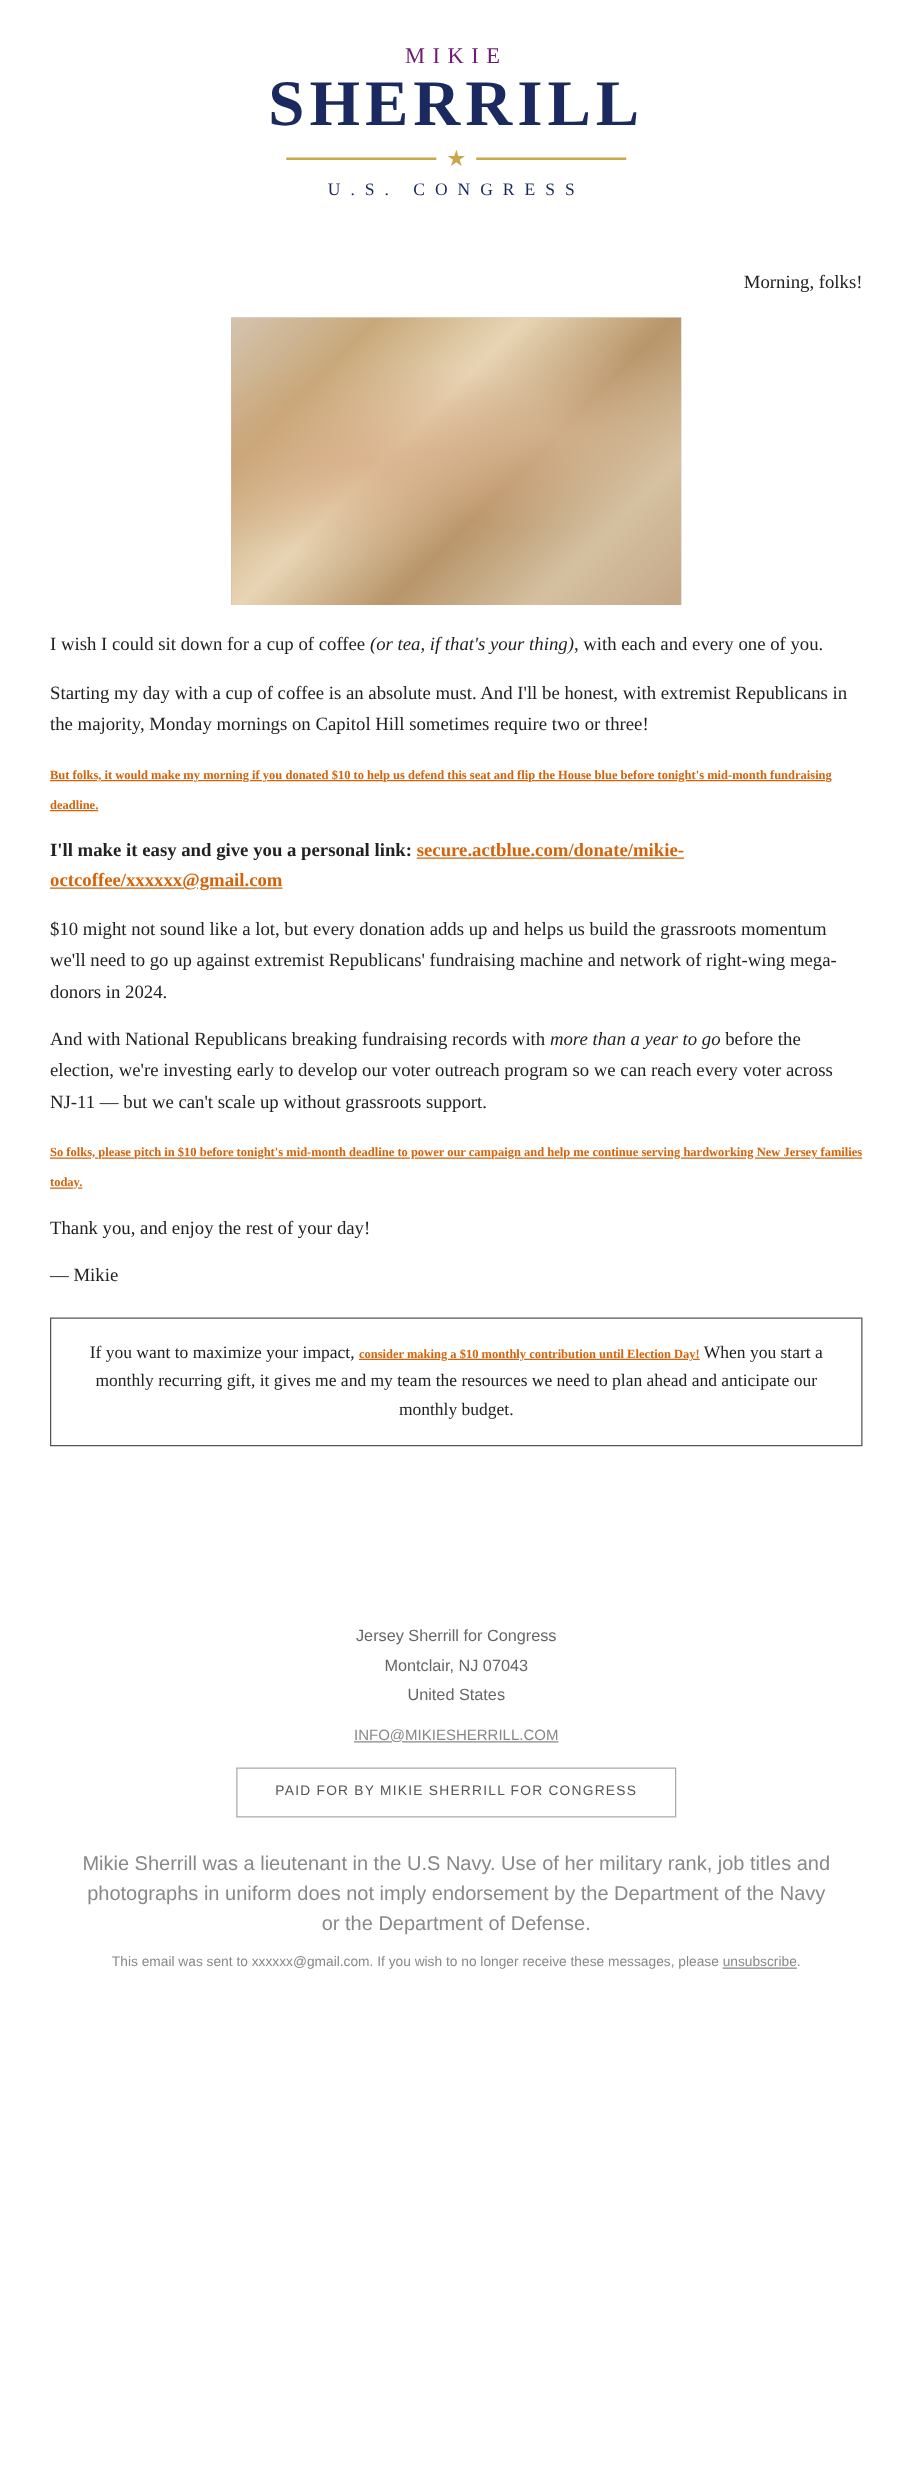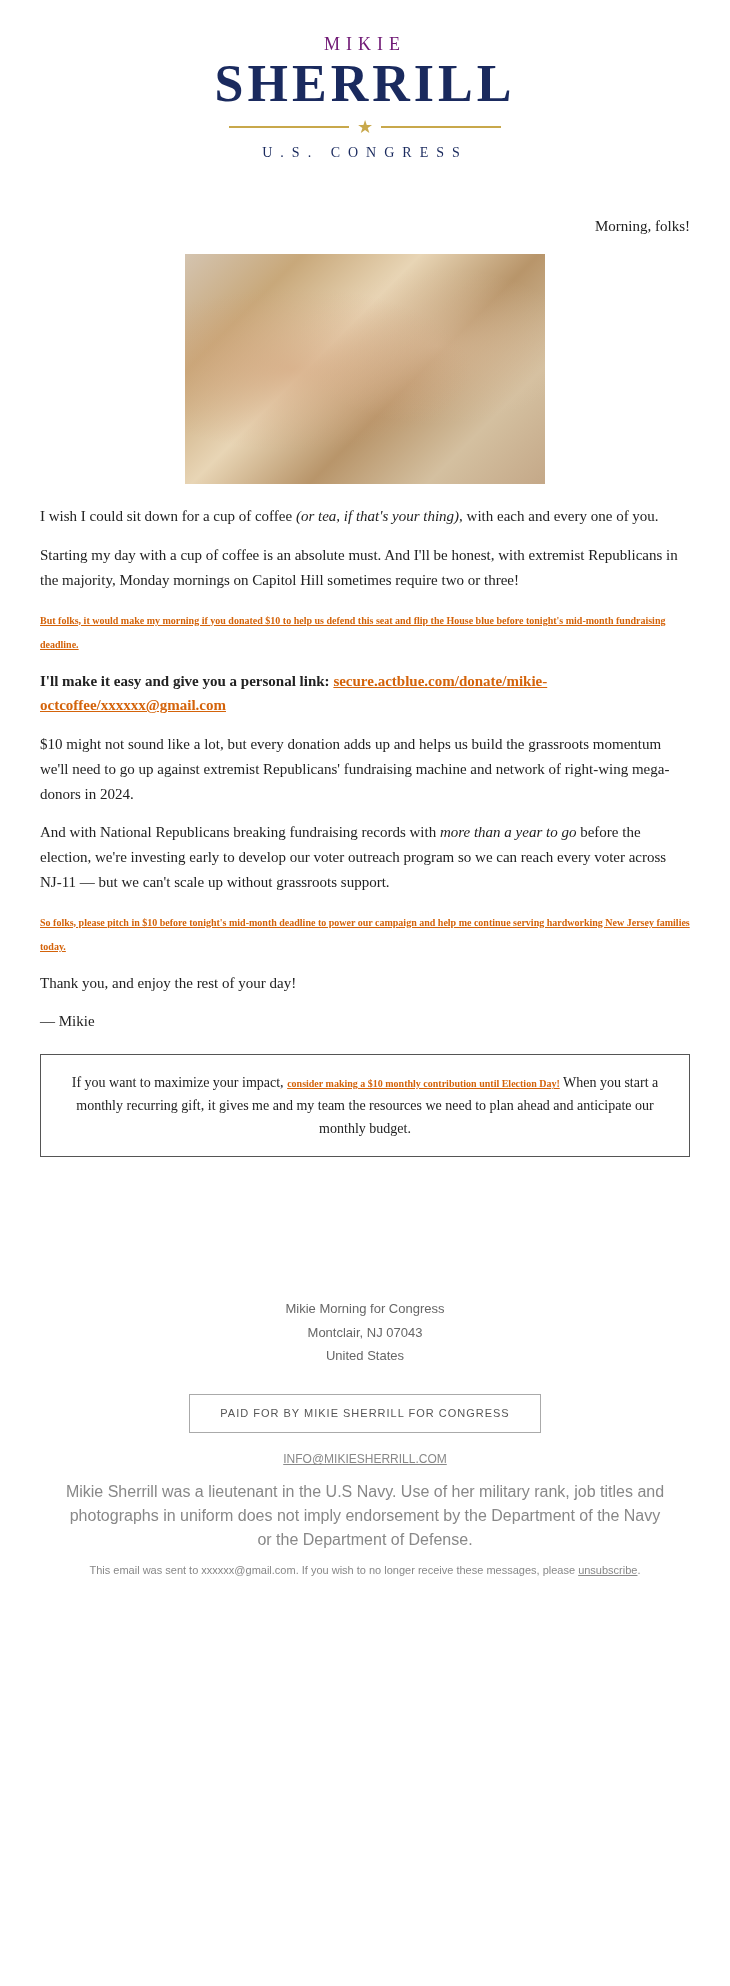--- a/index.html
+++ b/index.html
@@ -242,31 +242,31 @@
     <div class="callout-box">
       <span>If you want to maximize your impact, </span><span class="orange-link">consider making a $10 monthly contribution until Election Day!</span><span> When you start a monthly recurring gift, it gives me and my team the resources we need to plan ahead and anticipate our monthly budget.</span>
     </div>
 
   </div>
 
   <div class="footer-spacer"></div>
 
   <div class="footer">
     <div class="footer-address">
-      <div>Mikie Morning for Congress</div>
+      <div>Jersey Sherrill for Congress</div>
       <div>Montclair, NJ 07043</div>
       <div>United States</div>
+    </div>
+    <div>
+      <a class="footer-email-link">INFO@MIKIESHERRILL.COM</a>
     </div>
     <div style="text-align:center;">
       <div class="footer-paid-box">
         <span>PAID FOR BY MIKIE SHERRILL FOR CONGRESS</span>
       </div>
     </div>
-    <div>
-      <a class="footer-email-link">INFO@MIKIESHERRILL.COM</a>
-    </div>
     <p class="footer-disclaimer">Mikie Sherrill was a lieutenant in the U.S Navy. Use of her military rank, job titles and photographs in uniform does not imply endorsement by the Department of the Navy or the Department of Defense.</p>
     <p class="footer-unsubscribe">
       <span>This email was sent to xxxxxx@gmail.com. If you wish to no longer receive these messages, please </span><a>unsubscribe</a><span>.</span>
     </p>
   </div>
 
 </div>
 
 </body></html>

